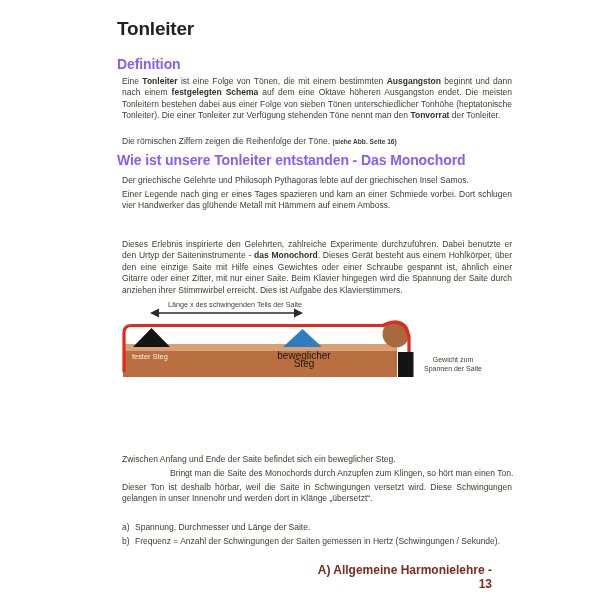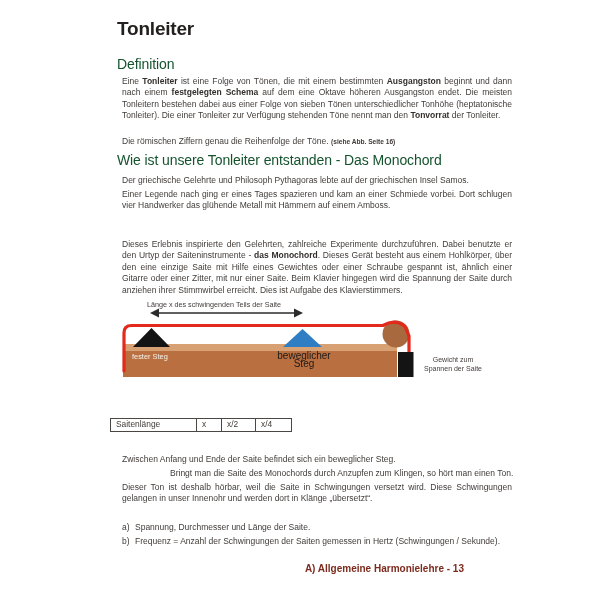--- a/index.html
+++ b/index.html
@@ -1,59 +1,59 @@
 <!DOCTYPE html>
 <html><head>
 <meta charset="utf-8">
 <style>
   html,body{margin:0;padding:0;}
   body{width:600px;height:600px;background:#ffffff;font-family:"Liberation Sans","DejaVu Sans",sans-serif;}
   .page{position:relative;width:576px;height:600px;background:#ffffff;overflow:hidden;}
   .abs{position:absolute;}
   h1,h2,p{margin:0;padding:0;}
   .title{left:117px;top:18px;font-size:19px;font-weight:bold;color:#231f1e;letter-spacing:-0.2px;}
-  .h2{font-size:14px;font-weight:normal;color:#14532d;letter-spacing:-0.1px;}
+  .h2{font-size:14px;font-weight:bold;color:#8b5cf6;letter-spacing:-0.1px;}
   .h2-def{left:117px;top:56px;}
   .h2-mono{left:117px;top:152px;}
   .body-text{font-size:8.5px;line-height:11.4px;color:#403b38;text-align:justify;width:390px;left:122px;}
   .body-text b{color:#332f2d;}
   .note-small{font-size:6.6px;font-weight:bold;color:#403b38;}
   .no-justify{text-align:left;}
   
   .diagram{left:95px;top:298px;width:430px;height:100px;}
   .mono-box{position:absolute;left:28px;top:46px;width:274px;height:33px;
             background:linear-gradient(180deg,#d8a173 0px,#d8a173 7px,#b96f40 7px,#b96f40 100%);}
   .diagram-svg{position:absolute;left:0;top:0;width:430px;height:100px;}
   .diag-label{position:absolute;font-size:7.2px;color:#403b38;}
-  .arrow-label{left:19px;top:2px;width:200px;text-align:center;}
+  .arrow-label{left:40px;top:2px;width:200px;text-align:center;}
   .fester-label{left:37px;top:54px;color:#f7f2ec;font-size:7.4px;}
   .beweg-label{left:169px;top:54px;width:80px;text-align:center;line-height:8.4px;color:#1d1a18;font-size:10px;}
   .gewicht-label{left:318px;top:57px;width:80px;text-align:center;line-height:9px;color:#403b38;font-size:7px;}
   
   .freq-table{left:110px;top:418px;border-collapse:collapse;}
   .freq-table td{border:1px solid #4a4644;font-size:8.4px;color:#403b38;padding:0 0 0 5px;height:11.5px;line-height:11.5px;}
   .col-a{width:86px;}.col-b{width:25px;}.col-c{width:34px;}.col-d{width:36px;}
   
   .list-item{display:flex;left:122px;width:392px;}
   .list-item .marker{width:13px;flex:none;font-size:8.5px;line-height:11.4px;color:#403b38;}
   .list-item .li-text{font-size:8.5px;line-height:11.4px;color:#403b38;}
-  .footer{left:283px;top:563px;width:181px;text-align:right;font-size:10px;font-weight:bold;color:#7d2b1e;}
+  .footer{left:311px;top:563px;width:181px;text-align:right;font-size:12px;font-weight:bold;color:#7d2b1e;}
 </style>
 </head>
 <body>
 
 <div class="page">
 
   <h1 class="abs title">Tonleiter</h1>
 
   <h2 class="abs h2 h2-def">Definition</h2>
 
   <p class="abs body-text" style="top:76px;"><span>Eine </span><b>Tonleiter</b><span> ist eine Folge von Tönen, die mit einem bestimmten </span><b>Ausgangston</b><span> beginnt und dann nach einem </span><b>festgelegten Schema</b><span> auf dem eine Oktave höheren Ausgangston endet. Die meisten Tonleitern bestehen dabei aus einer Folge von sieben Tönen unterschiedlicher Tonhöhe (heptatonische Tonleiter). Die einer Tonleiter zur Verfügung stehenden Töne nennt man den </span><b>Tonvorrat</b><span> der Tonleiter.</span></p>
 
-  <p class="abs body-text no-justify" style="top:136px;"><span>Die römischen Ziffern genau die Reihenfolge der Töne.</span> <span class="note-small">(siehe Abb. Seite 16)</span></p>
+  <p class="abs body-text no-justify" style="top:136px;"><span>Die römischen Ziffern zeigen die Reihenfolge der Töne.</span> <span class="note-small">(siehe Abb. Seite 16)</span></p>
 
   <h2 class="abs h2 h2-mono">Wie ist unsere Tonleiter entstanden - Das Monochord</h2>
 
   <p class="abs body-text" style="top:189px;">Einer Legende nach ging er eines Tages spazieren und kam an einer Schmiede vorbei. Dort schlugen vier Handwerker das glühende Metall mit Hämmern auf einem Amboss.</p>
   <p class="abs body-text no-justify" style="top:175px;">Der griechische Gelehrte und Philosoph Pythagoras lebte auf der griechischen Insel Samos.</p>
   <p class="abs body-text" style="top:239px;"><span>Dieses Erlebnis inspirierte den Gelehrten, zahlreiche Experimente durchzuführen. Dabei benutzte er den Urtyp der Saiteninstrumente - </span><b>das Monochord</b><span>. Dieses Gerät besteht aus einem Hohlkörper, über den eine einzige Saite mit Hilfe eines Gewichtes oder einer Schraube gespannt ist, ähnlich einer Gitarre oder einer Zitter, mit nur einer Saite. Beim Klavier hingegen wird die Spannung der Saite durch anziehen ihrer Stimmwirbel erreicht. Dies ist Aufgabe des Klavierstimmers.</span></p>
 
   <div class="abs diagram">
     <div class="diag-label arrow-label">Länge x des schwingenden Teils der Saite</div>
     <div class="mono-box"></div>
@@ -80,26 +80,20 @@
 
 
   <table class="abs freq-table">
     <colgroup>
         <col class="col-a">
         <col class="col-b">
         <col class="col-c">
         <col class="col-d">
       </colgroup>
     <tbody>
-        <tr>
-      <td>Saitenlänge</td>
-      <td>x</td>
-      <td>x/2</td>
-      <td>x/4</td>
-    </tr>
   </tbody>
     </table>
 
   <p class="abs body-text no-justify" style="top:454px;">Zwischen Anfang und Ende der Saite befindet sich ein beweglicher Steg.</p>
   <p class="abs body-text no-justify" style="top:468px;margin-left:48px;">Bringt man die Saite des Monochords durch Anzupfen zum Klingen, so hört man einen Ton.</p>
   <p class="abs body-text" style="top:482px;">Dieser Ton ist deshalb hörbar, weil die Saite in Schwingungen versetzt wird. Diese Schwingungen gelangen in unser Innenohr und werden dort in Klänge „übersetzt“.</p>
 
   <div class="abs list-item" style="top:522px;">
     <span class="marker">a)</span>
     <span class="li-text">Spannung, Durchmesser und Länge der Saite.</span>

